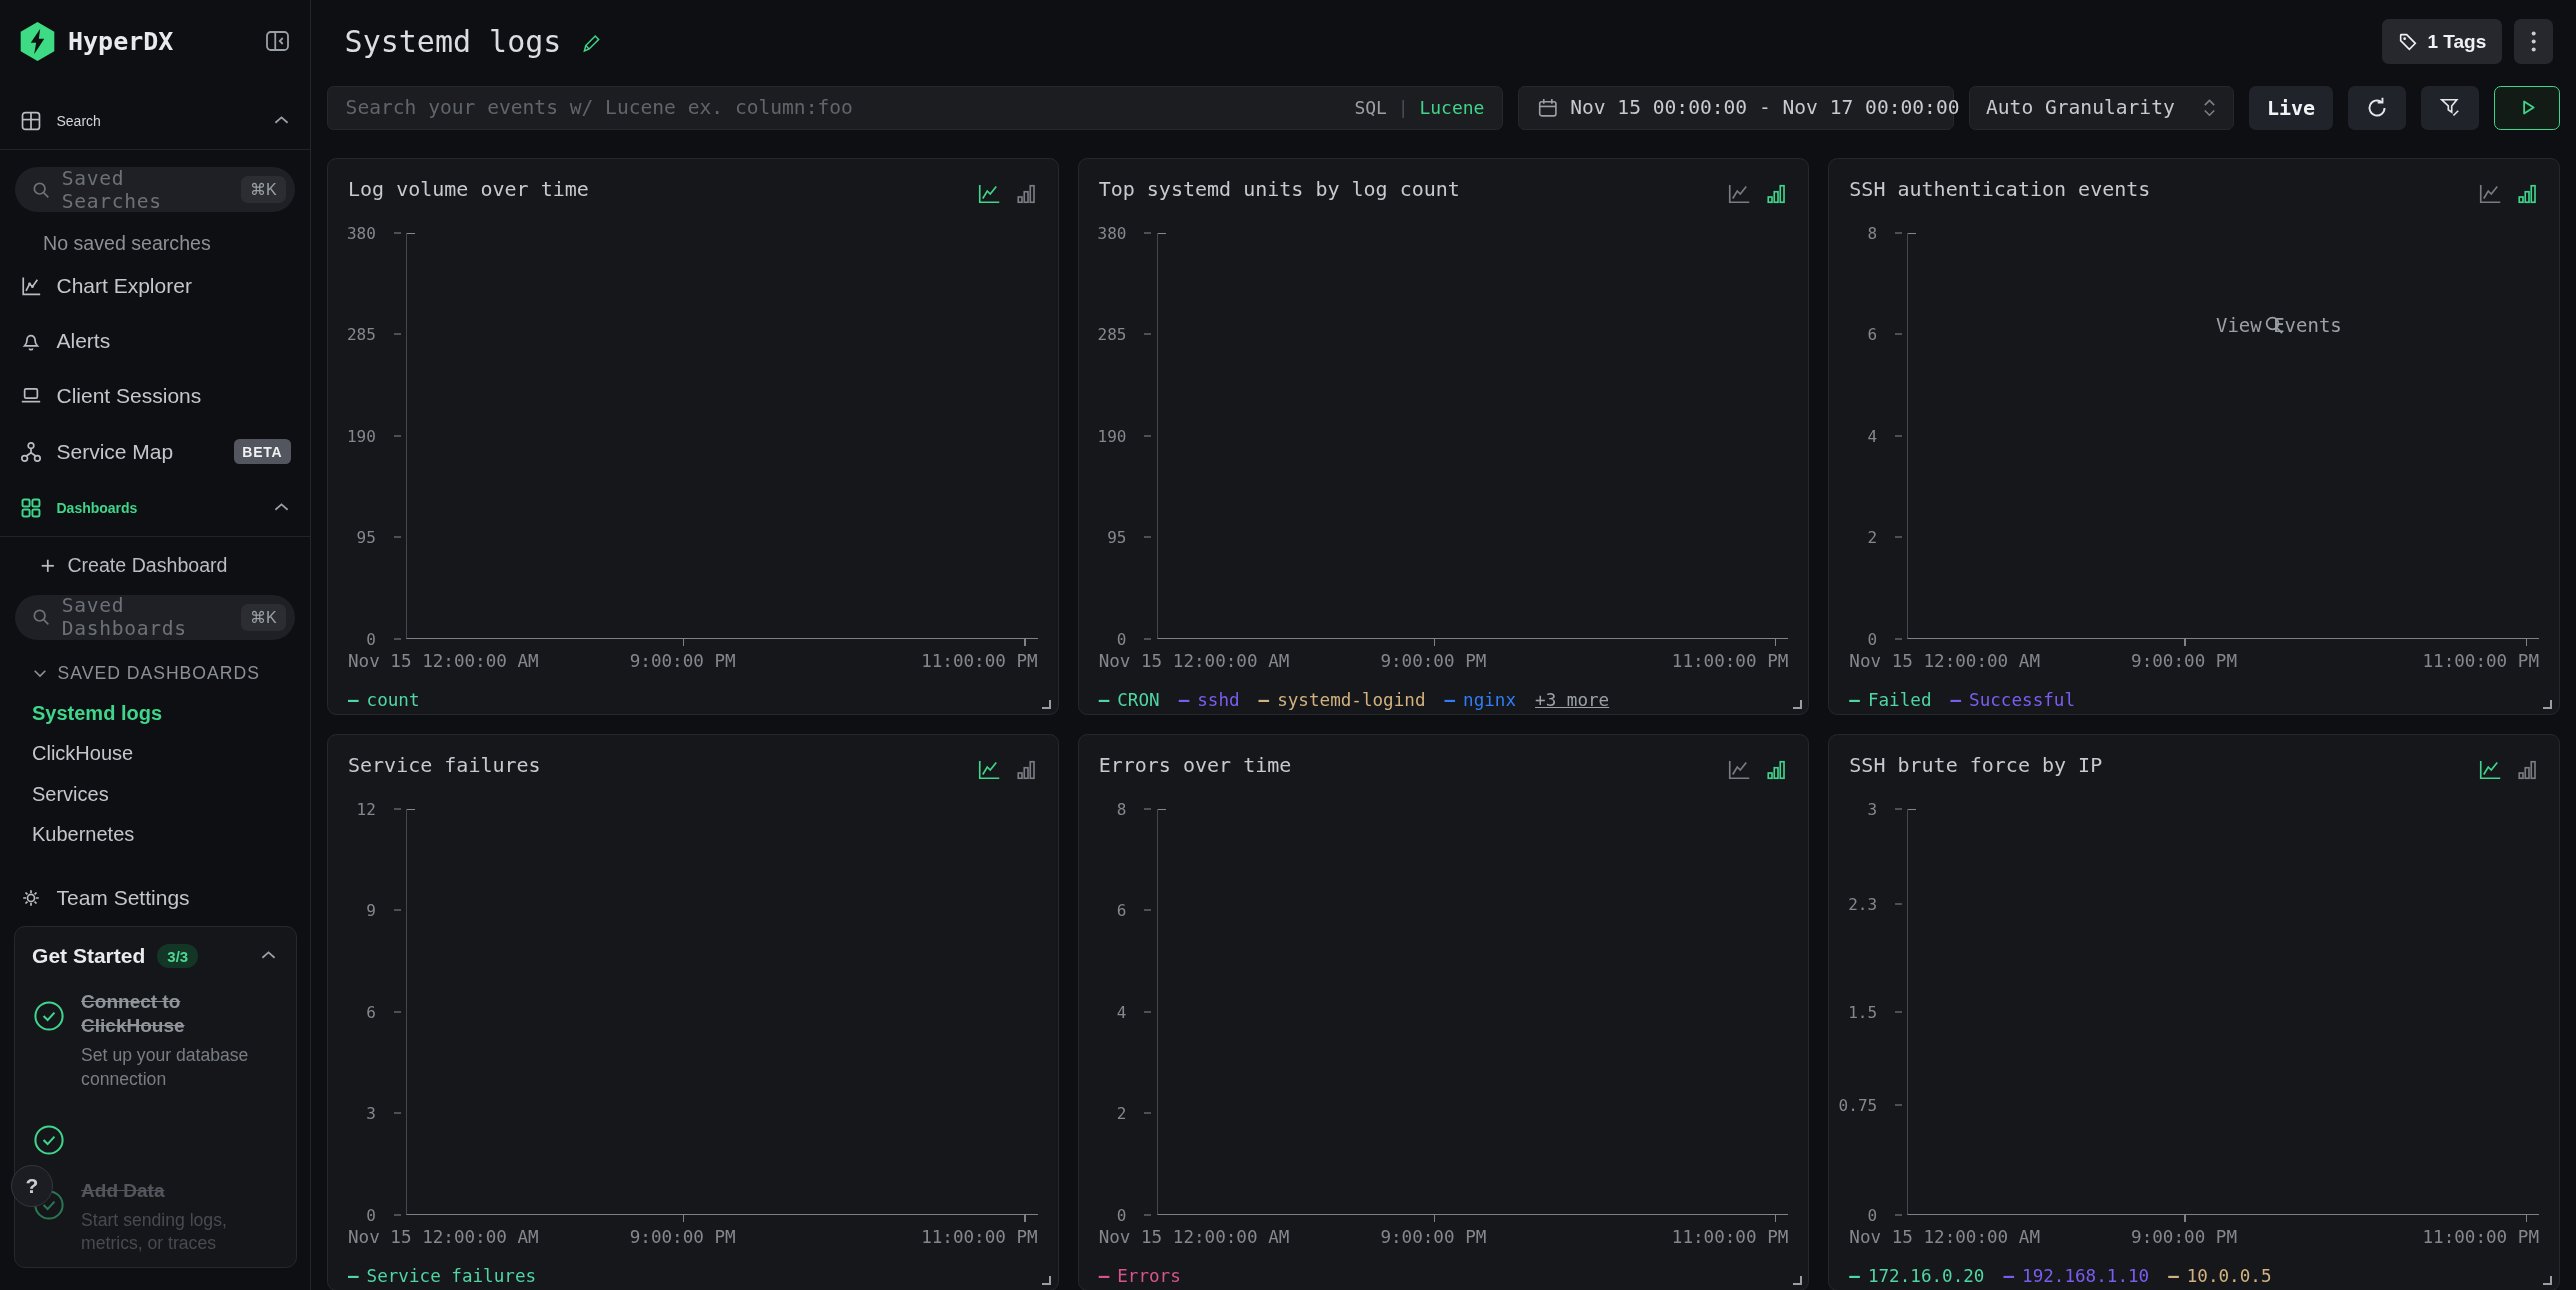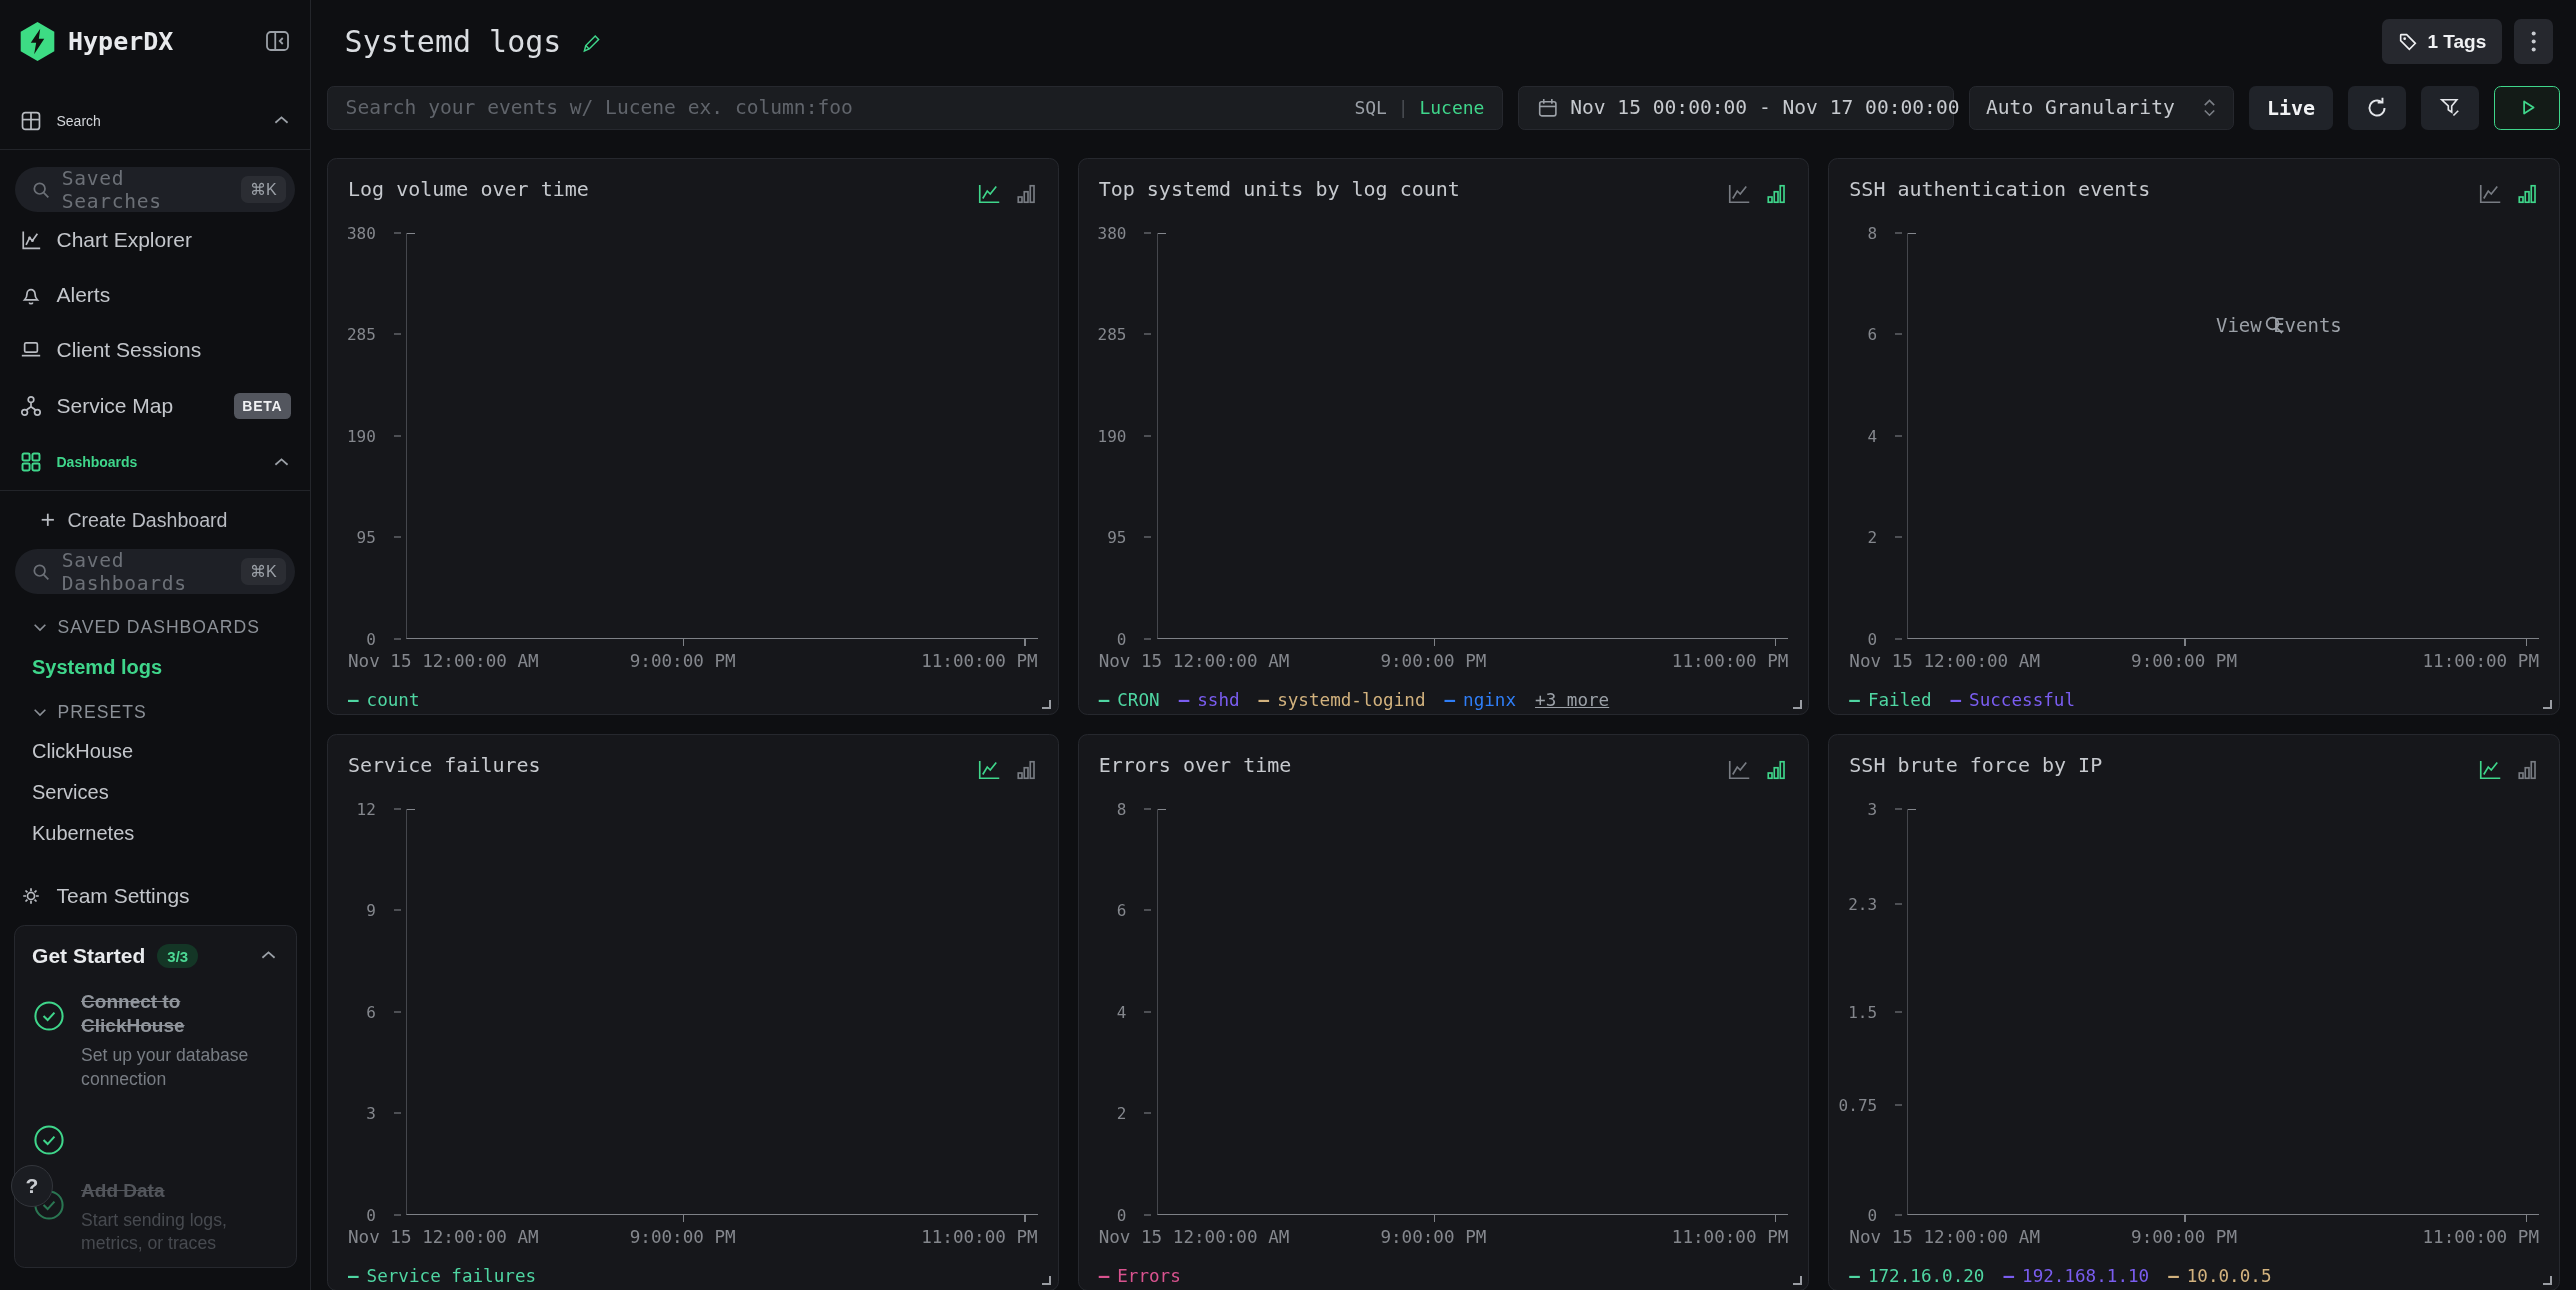--- a/index.html
+++ b/index.html
@@ -127,20 +127,21 @@
   <div class="pill">
     <span>
       <svg width="20" height="20" viewBox="0 0 30 30" fill="none" stroke="#6c7077" stroke-width="2.6">
           <circle cx="13" cy="13" r="8"></circle>
           <line x1="19" y1="19" x2="26" y2="26"></line>
         </svg>
     </span>
     <span class="ph">Saved Searches</span>
     <span class="kbd">⌘K</span>
   </div>
+  <div class="muted">No saved searches</div>
 
   <div class="nav-item">
     <span>
       <svg width="24" height="24" viewBox="0 0 34 34" fill="none" stroke="#b9bcc2" stroke-width="2.4">
           <path d="M6 5 V29 H30"></path>
           <polyline points="10,24 15,14 19,18 26,8"></polyline>
           <circle cx="15" cy="14" r="2" fill="#b9bcc2" stroke="none"></circle>
           <circle cx="19" cy="18" r="2" fill="#b9bcc2" stroke="none"></circle>
         </svg>
     </span>
@@ -222,28 +223,20 @@
   <div class="tree-head">
     <span>
       <svg width="16" height="10.8" viewBox="0 0 24 16" fill="none" stroke="#8b9097" stroke-width="2.4">
           <polyline points="4,4 12,12 20,4"></polyline>
         </svg>
     </span>
     <span>SAVED DASHBOARDS</span>
   </div>
   <div class="tree-item active">Systemd logs</div>
 
-  <div class="tree-head">
-    <span>
-      <svg width="16" height="10.8" viewBox="0 0 24 16" fill="none" stroke="#8b9097" stroke-width="2.4">
-          <polyline points="4,4 12,12 20,4"></polyline>
-        </svg>
-    </span>
-    <span>PRESETS</span>
-  </div>
   <div class="tree-item">ClickHouse</div>
   <div class="tree-item">Services</div>
   <div class="tree-item">Kubernetes</div>
 
   <div class="nav-item team">
     <span>
       <svg width="24" height="24" viewBox="0 0 34 34" fill="none" stroke="#b9bcc2" stroke-width="2.4">
           <circle cx="17" cy="17" r="5"></circle>
           <path d="M17 6 V10 M17 24 V28 M6 17 H10 M24 17 H28 M9.2 9.2 L12 12 M22 22 L24.8 24.8 M24.8 9.2 L22 12 M12 22 L9.2 24.8"></path>
         </svg>

